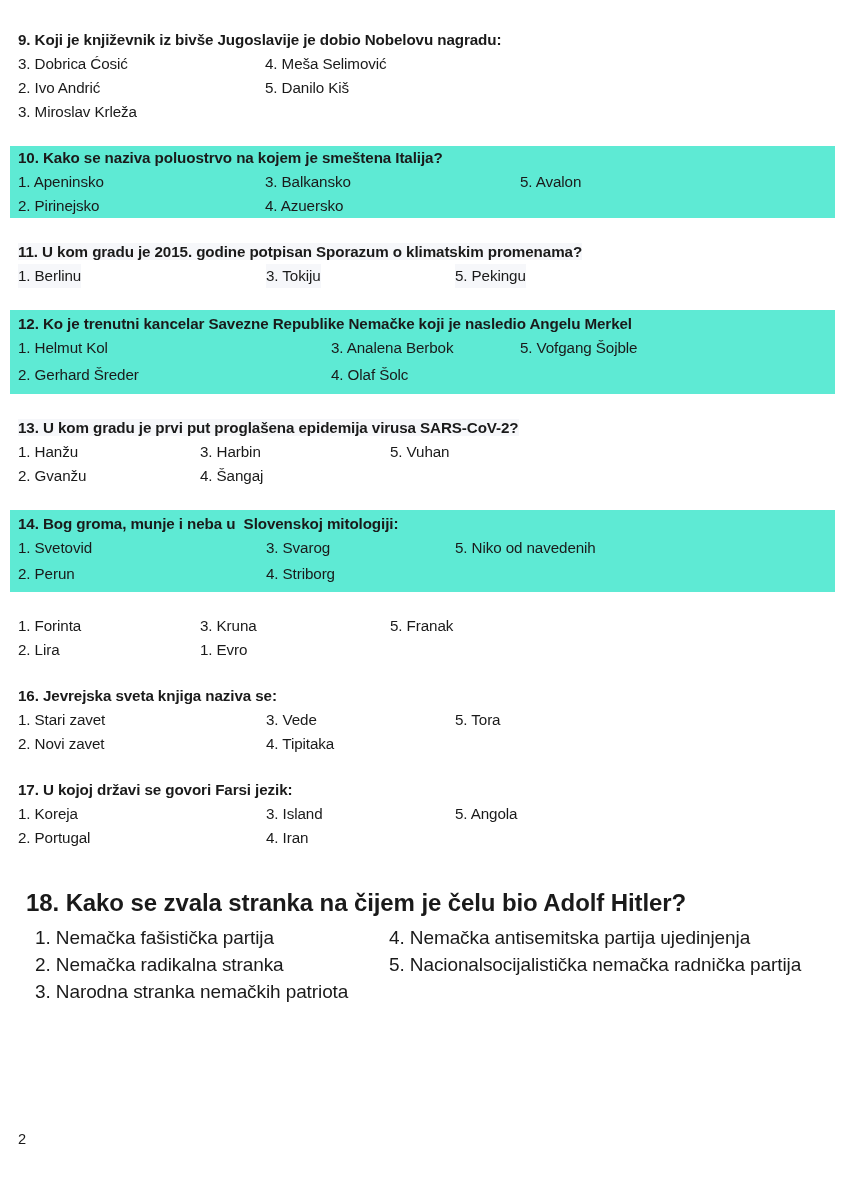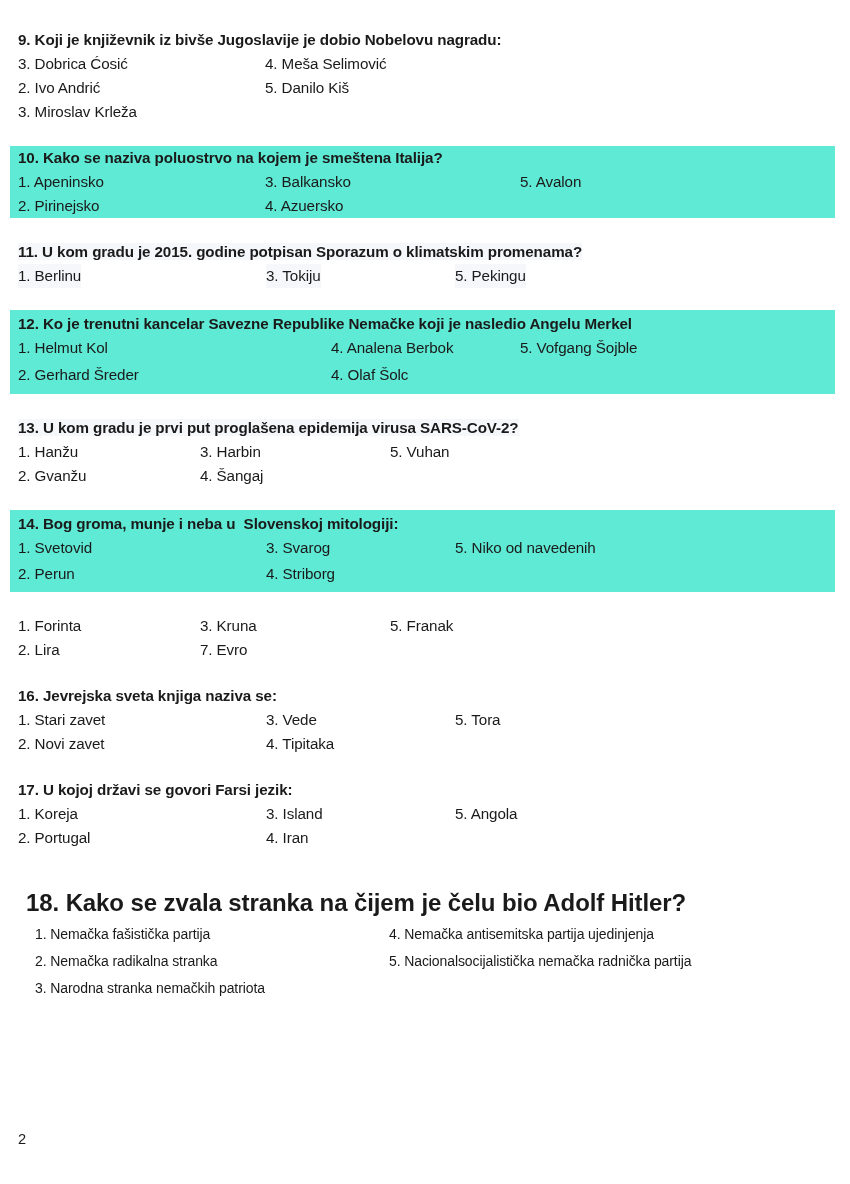--- a/index.html
+++ b/index.html
@@ -81,21 +81,21 @@
 
   
   .q-block.big {
     margin-left: 26px;
   }
   .q-block.big .q-title {
     font-size: 24px;
     line-height: 1.62;
   }
   .q-block.big .opt-row {
-    font-size: 14px;
+    font-size: 19px;
     line-height: 1.62;
     height: 27px;
     padding-left: 9px;
   }
   .spacer-lg { height: 22px; }
   .spacer-xl { height: 34px; }
 
   .page-number {
     position: absolute;
     left: 18px;
@@ -147,21 +147,21 @@
       <span class="opt hl" style="left:248px">3. Tokiju</span>
       <span class="opt hl" style="left:437px">5. Pekingu</span>
     </div>
   </div>
 
   <div class="spacer-lg"></div>
   <div class="q-block shade-full" style="padding-top:2px;padding-bottom:4px">
     <div class="q-title">12. Ko je trenutni kancelar Savezne Republike Nemačke koji je nasledio Angelu Merkel</div>
     <div class="opt-row" style="height:27px">
       <span class="opt" style="left:0px">1. Helmut Kol</span>
-      <span class="opt" style="left:313px">4. Analena Berbok</span>
+      <span class="opt" style="left:313px">3. Analena Berbok</span>
       <span class="opt" style="left:502px">5. Vofgang Šojble</span>
     </div>
     <div class="opt-row" style="height:27px">
       <span class="opt" style="left:0px">2. Gerhard Šreder</span>
       <span class="opt" style="left:313px">4. Olaf Šolc</span>
     </div>
   </div>
 
   <div class="spacer-lg"></div>
   <div class="q-block shade-text">
@@ -193,21 +193,21 @@
 
   <div class="spacer-lg"></div>
   <div class="q-block shade-none">
     <div class="opt-row">
       <span class="opt" style="left:0px">1. Forinta</span>
       <span class="opt" style="left:182px">3. Kruna</span>
       <span class="opt" style="left:372px">5. Franak</span>
     </div>
     <div class="opt-row">
       <span class="opt" style="left:0px">2. Lira</span>
-      <span class="opt" style="left:182px">7. Evro</span>
+      <span class="opt" style="left:182px">1. Evro</span>
     </div>
   </div>
 
   <div class="spacer-lg"></div>
   <div class="q-block shade-none">
     <div class="q-title">16. Jevrejska sveta knjiga naziva se:</div>
     <div class="opt-row">
       <span class="opt" style="left:0px">1. Stari zavet</span>
       <span class="opt" style="left:248px">3. Vede</span>
       <span class="opt" style="left:437px">5. Tora</span>

